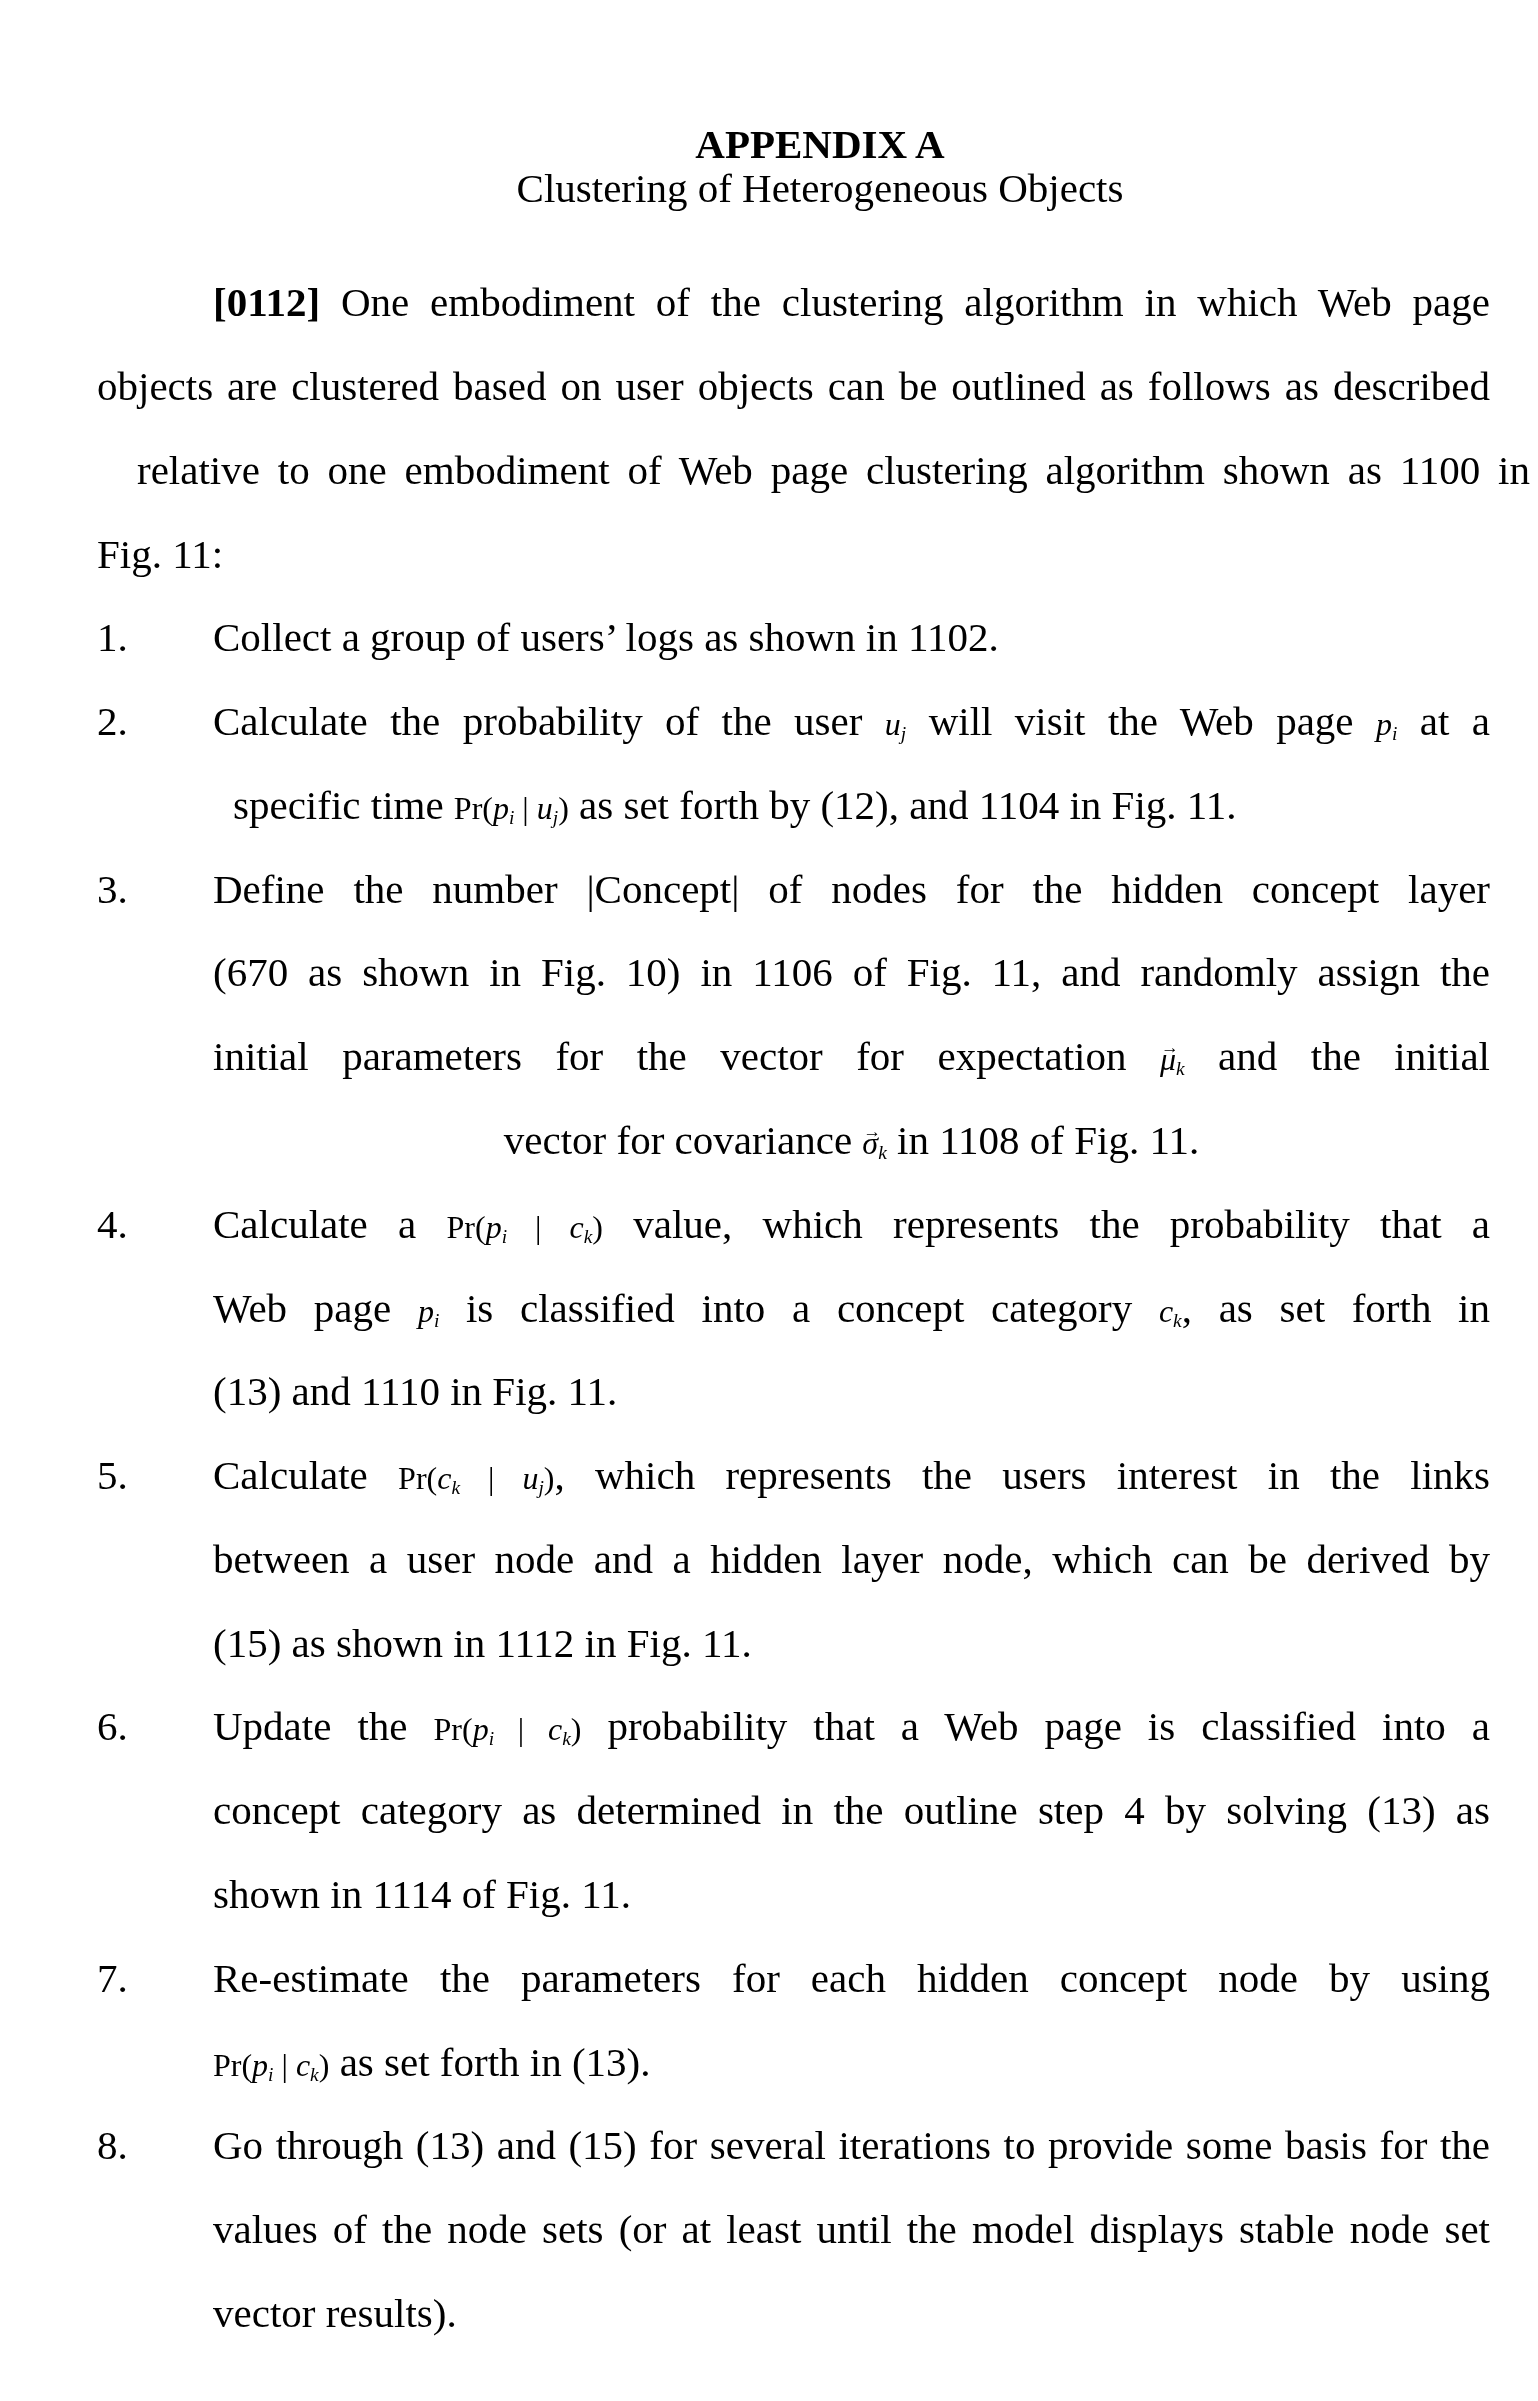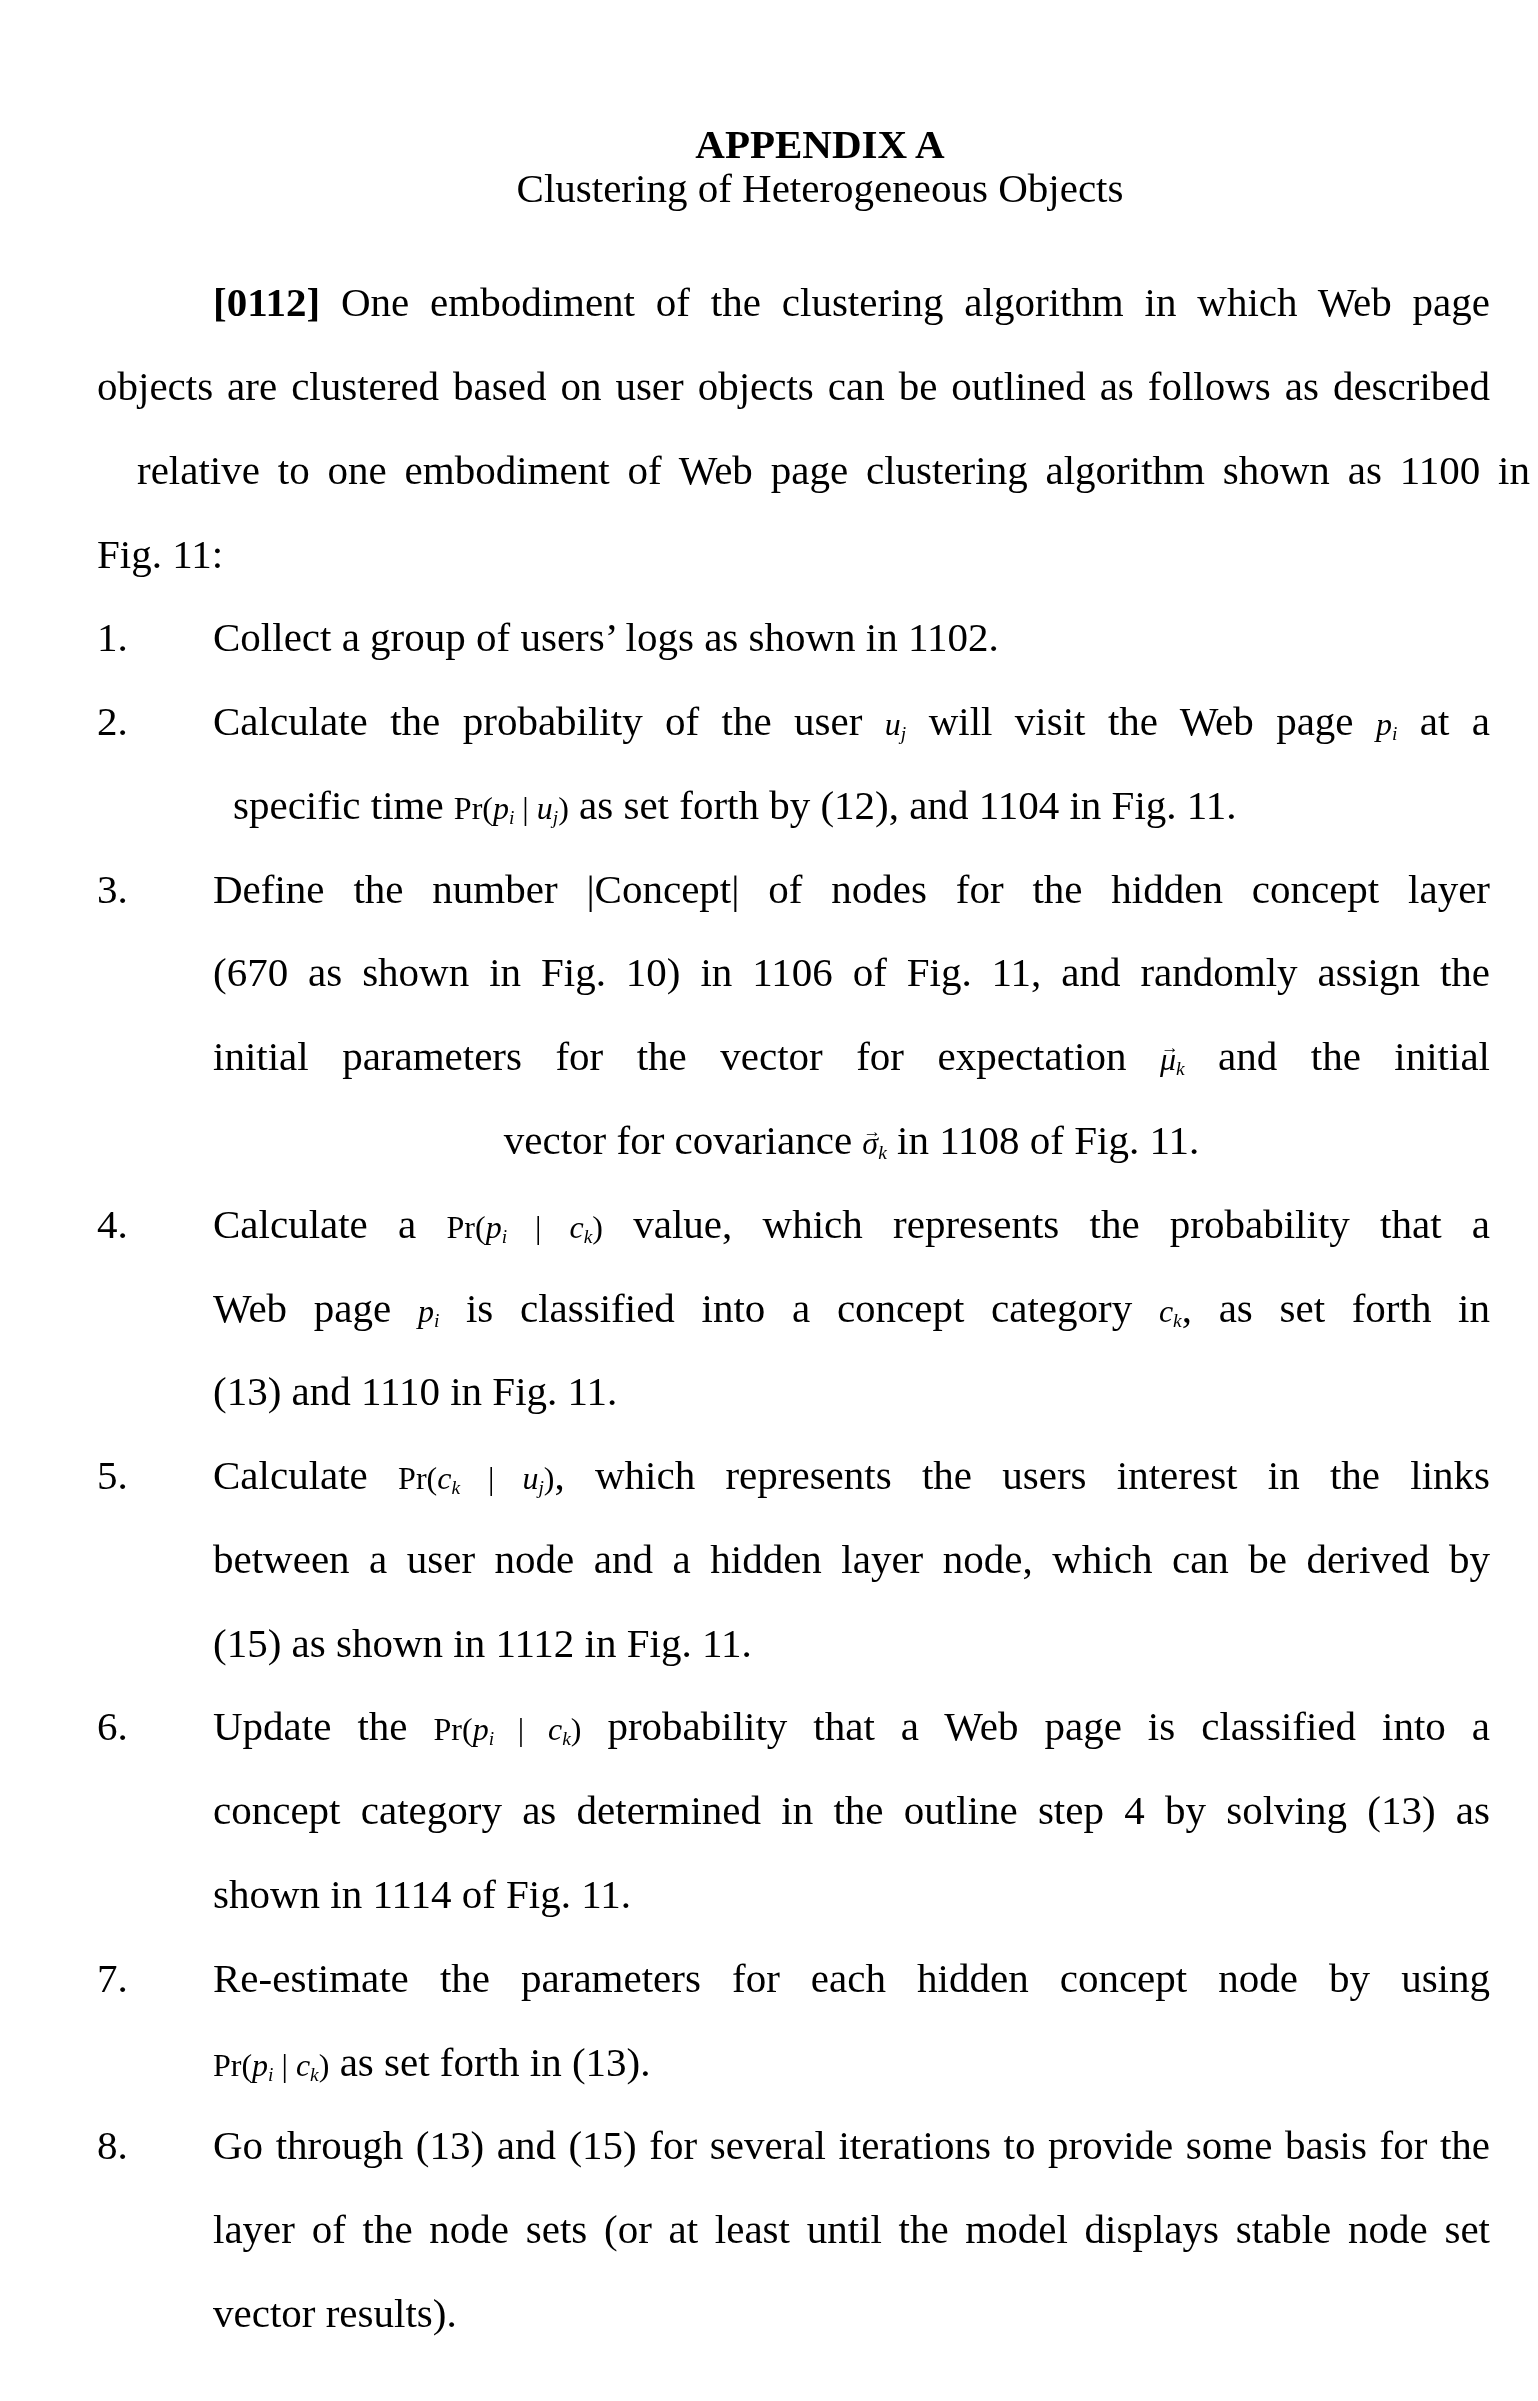--- a/index.html
+++ b/index.html
@@ -50,18 +50,18 @@
       <div class="line" style="top: 1601px; left: 213px; width: 1277px;">(15) as shown in 1112 in Fig. 11.</div>
       <div class="num" style="top: 1433px;">5.</div>
       <div class="line j" style="top: 1684px; left: 213px; width: 1277px;">Update the <span class="m">Pr(<i>p</i><sub>i</sub> | <i>c</i><sub>k</sub>)</span> probability that a Web page is classified into a</div>
       <div class="line j" style="top: 1768px; left: 213px; width: 1277px;">concept category as determined in the outline step 4 by solving (13) as</div>
       <div class="line" style="top: 1852px; left: 213px; width: 1277px;">shown in 1114 of Fig. 11.</div>
       <div class="num" style="top: 1684px;">6.</div>
       <div class="line j" style="top: 1936px; left: 213px; width: 1277px;">Re-estimate the parameters for each hidden concept node by using</div>
       <div class="line" style="top: 2020px; left: 213px; width: 1277px;"><span class="m">Pr(<i>p</i><sub>i</sub> | <i>c</i><sub>k</sub>)</span> as set forth in (13).</div>
       <div class="num" style="top: 1936px;">7.</div>
       <div class="line j" style="top: 2103px; left: 213px; width: 1277px;">Go through (13) and (15) for several iterations to provide some basis for the</div>
-      <div class="line j" style="top: 2187px; left: 213px; width: 1277px;">layer of the node sets (or at least until the model displays stable node set</div>
+      <div class="line j" style="top: 2187px; left: 213px; width: 1277px;">values of the node sets (or at least until the model displays stable node set</div>
       <div class="line" style="top: 2271px; left: 213px; width: 1277px;">vector results).</div>
       <div class="num" style="top: 2103px;">8.</div>
     </div>
 </div>
 
 
 </body></html>

